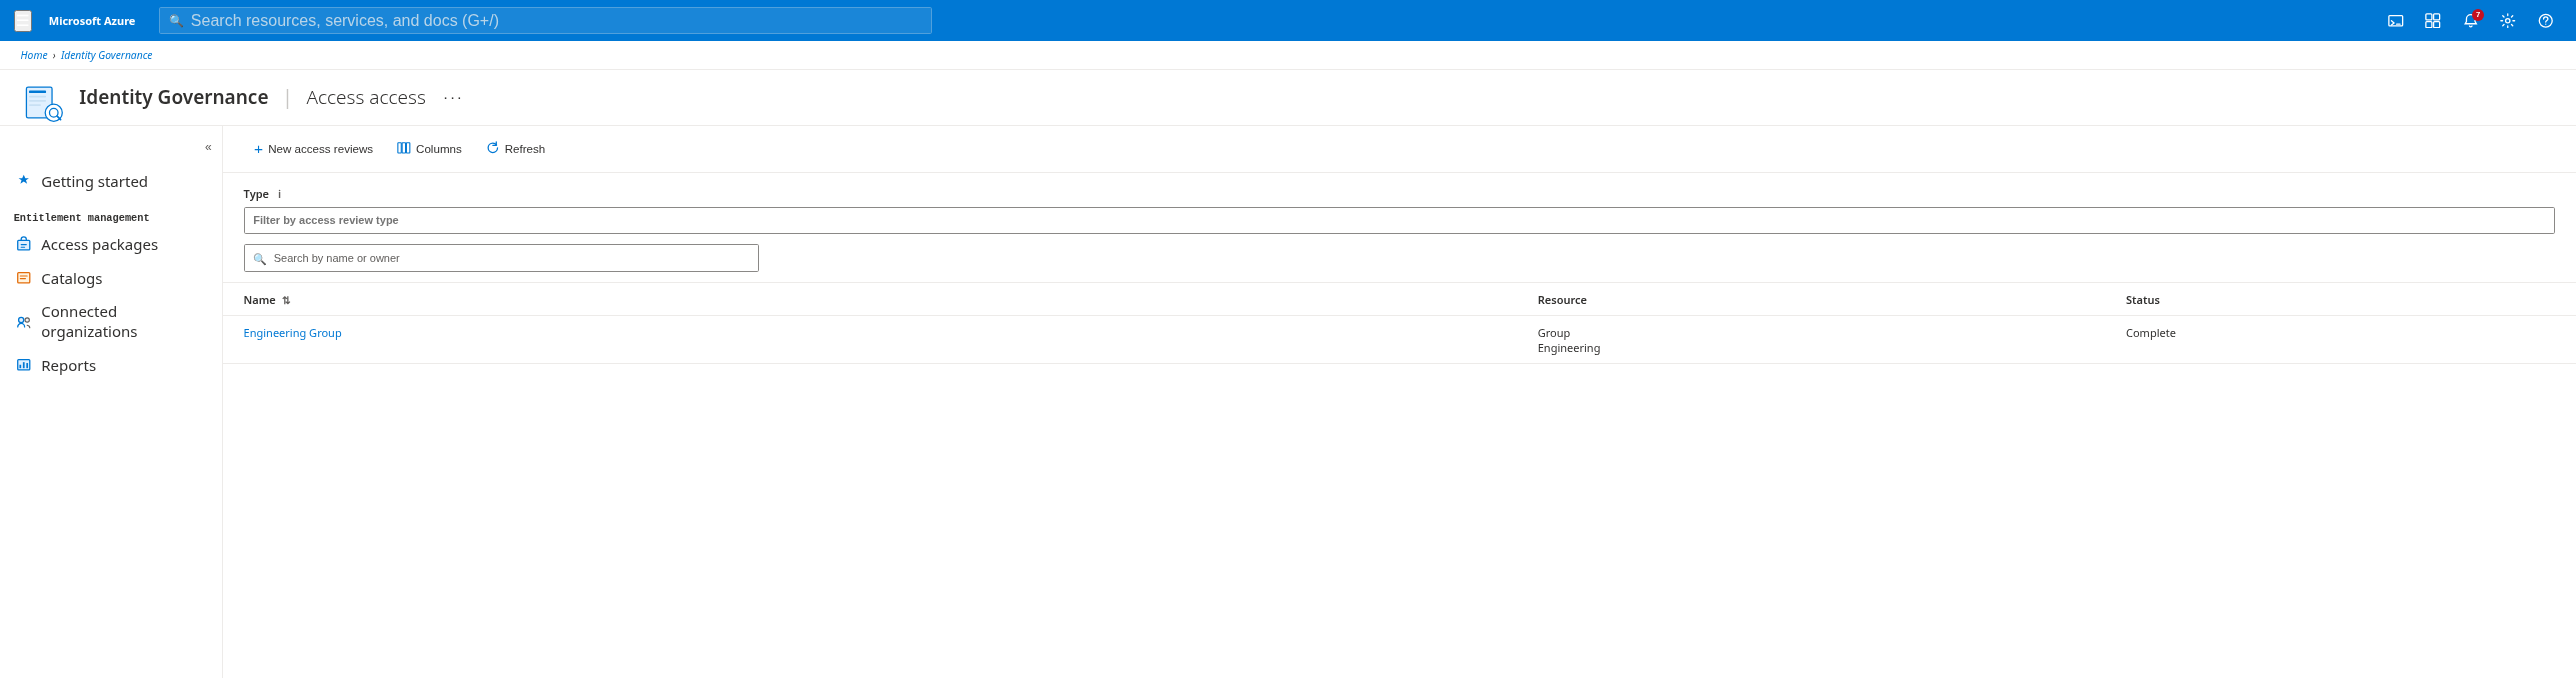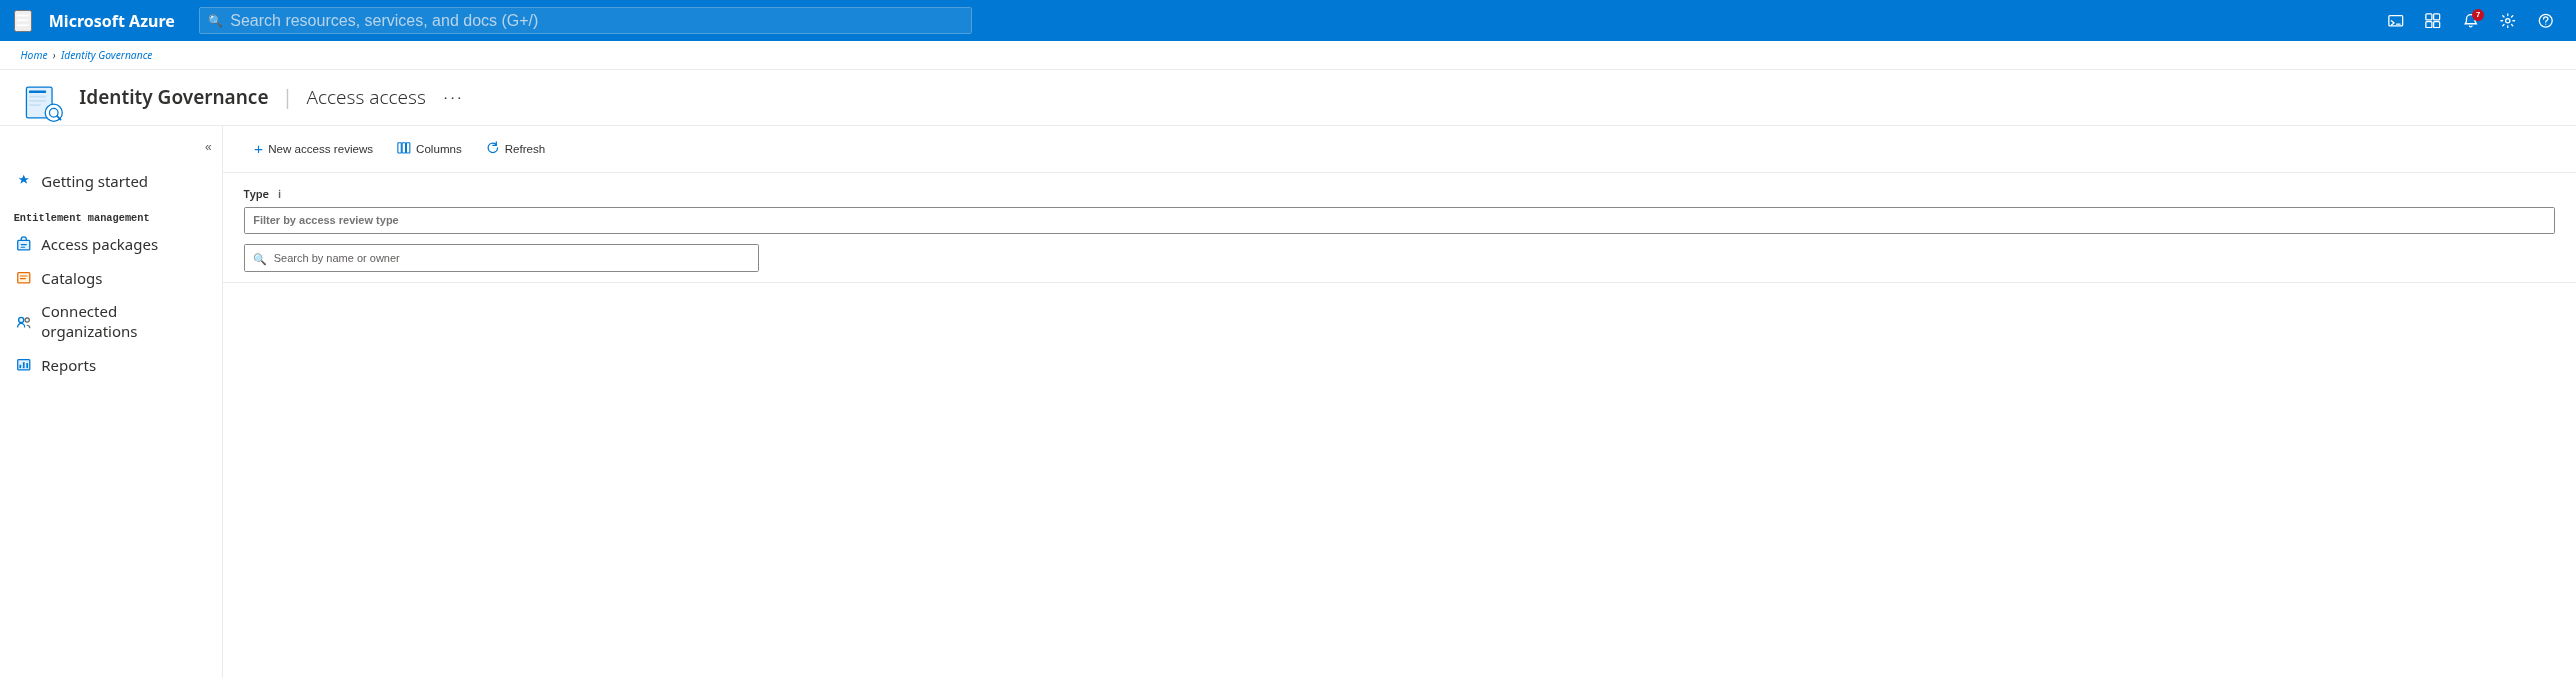--- a/index.html
+++ b/index.html
@@ -8,21 +8,21 @@
     
     .top-nav {
       background: #0078d4;
       height: 41px;
       display: flex;
       align-items: center;
       padding: 0 13.7px;
       gap: 10.3px;
     }
     .top-nav .hamburger { color: #fff; font-size: 15.5px; cursor: pointer; margin-right: 6.9px; }
-    .top-nav .brand { color: #fff; font-weight: 700; font-size: 16px; white-space: nowrap; margin-right: 13.7px; }
+    .top-nav .brand { color: #fff; font-weight: 700; font-size: 11px; white-space: nowrap; margin-right: 13.7px; }
     .top-nav .search-bar {
       flex: 1;
       max-width: 773px;
       background: #1a86d8;
       border: 0.9px solid #50a0dc;
       border-radius: 1.7px;
       height: 27.5px;
       display: flex;
       align-items: center;
       padding: 0 8.6px;
@@ -432,16 +432,40 @@
       <input class="filter-input" type="text" placeholder="Filter by access review type" style="">
     </div>
 
     <div class="search-input-wrap">
       <div class="search-input-inner">
         <span style="color:#605e5c; font-size:11px;">🔍</span>
         <input type="text" placeholder="Search by name or owner" style="">
       </div>
     </div>
 
+    <table class="data-table">
+      <thead>
+        <tr>
+          <th style="width:55%;">
+            <span>Name</span>
+            <span class="sort-icon">⇅</span>
+          </th>
+          <th style="width:25%;">Resource</th>
+          <th style="width:20%;">Status</th>
+        </tr>
+      </thead>
+      <tbody>
+        <tr class="table-row">
+          <td>
+            <a style="color:#0078d4; text-decoration:none; cursor:pointer;">Engineering Group</a>
+          </td>
+          <td>
+            <div>Group</div>
+            <div>Engineering</div>
+          </td>
+          <td>Complete</td>
+        </tr>
+      </tbody>
+    </table>
 
   </main>
 </div>
 
 
 </body></html>

